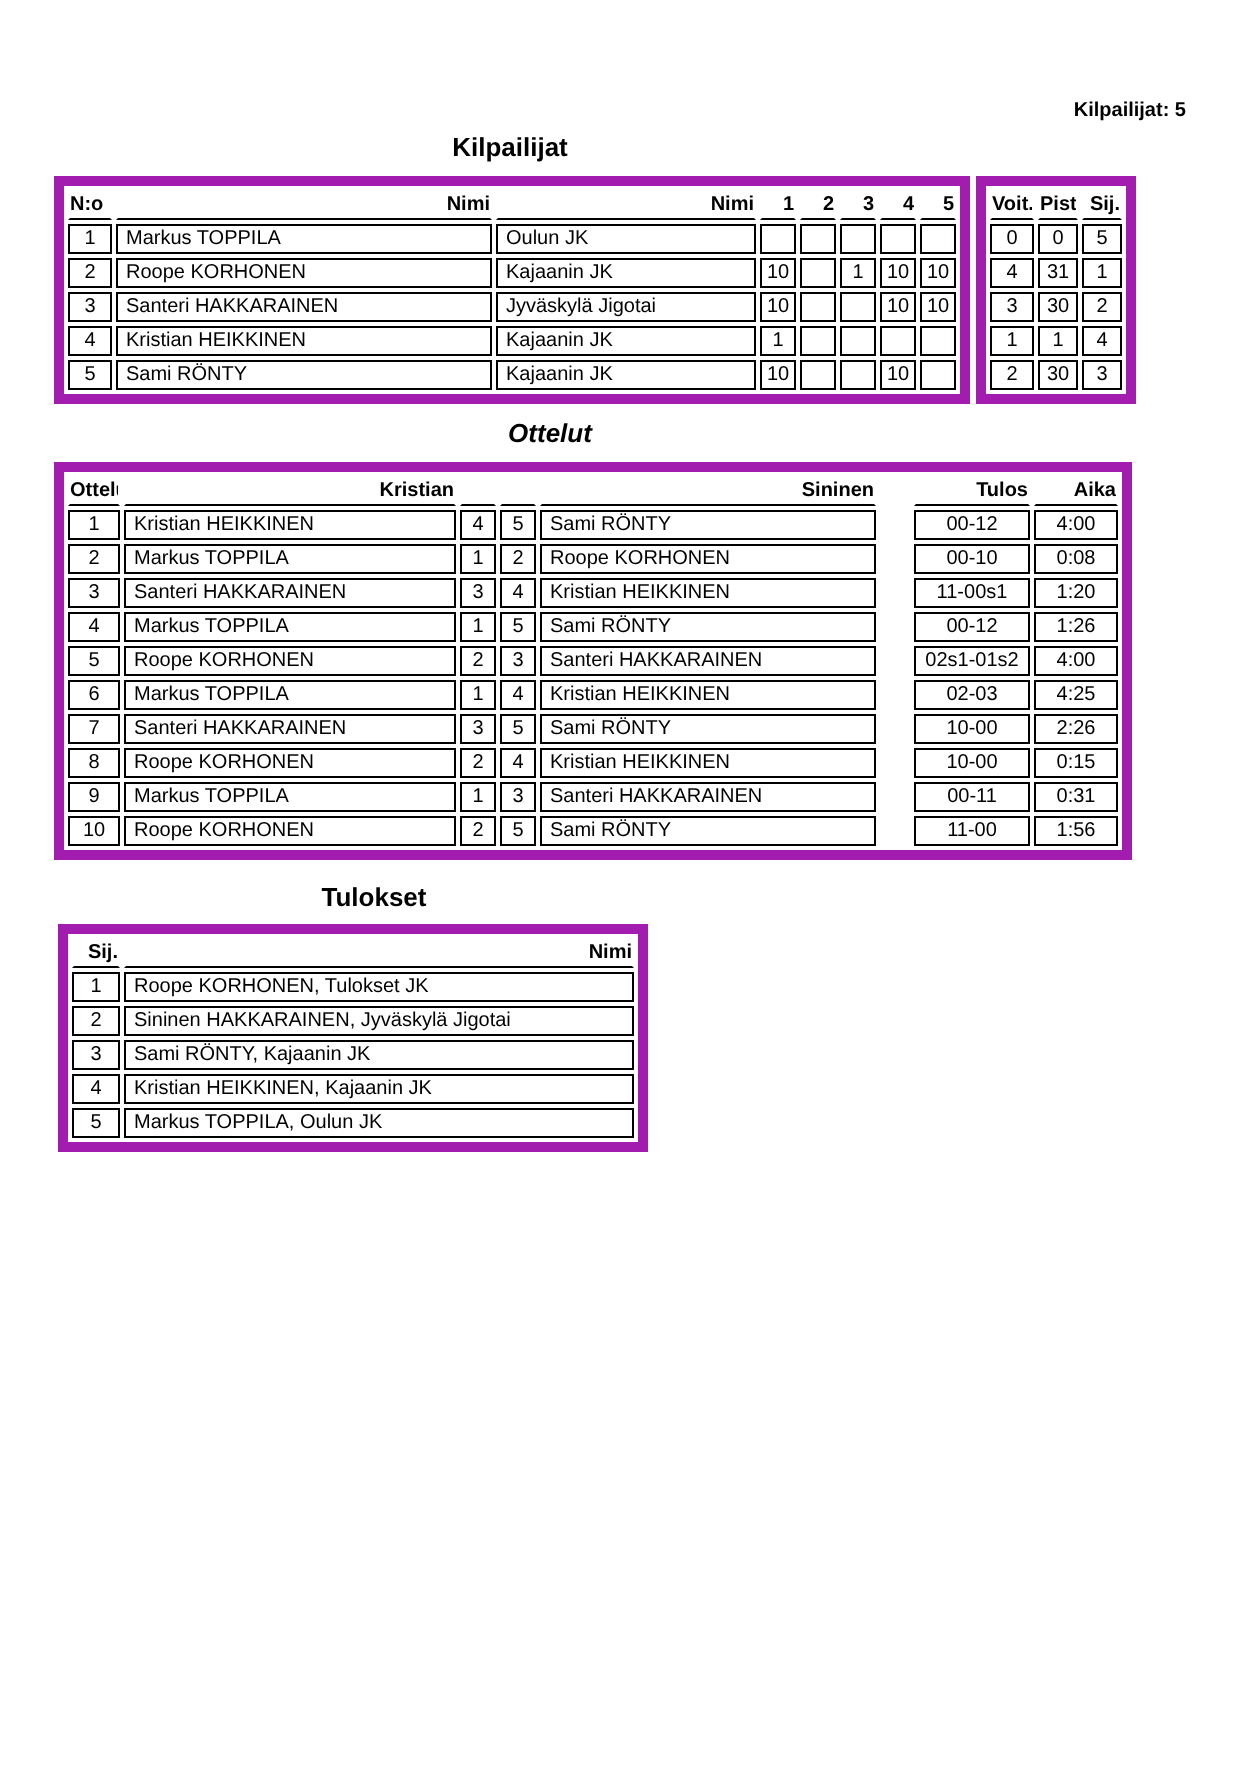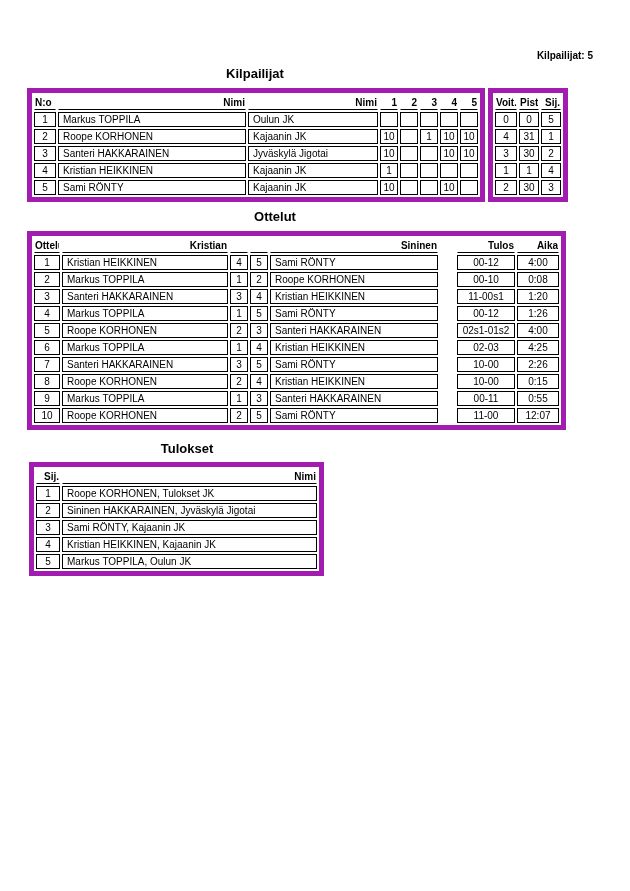--- a/index.html
+++ b/index.html
@@ -11,21 +11,21 @@
   .title {
     position:absolute; top:26px; left:0; width:540px; text-align:center;
     font-size:18px; font-weight:bold; white-space:pre;
   }
   .count {
     position:absolute; top:50px; left:0; width:593px; text-align:right;
     font-size:10px; font-weight:bold;
   }
   .sec-h { position:absolute; font-size:13px; font-weight:bold; text-align:center; }
   .h1 { top:66px;  left:0; width:510px; }
-  .h2 { top:209px; left:0; width:550px; }
+  .h2 { top:209px; left:0; width:550px;font-style:italic; }
   .h3 { top:441px; left:16px; width:342px; }
 
   .t1wrap { position:absolute; top:88px; left:27px; display:flex; gap:3px; align-items:flex-start; }
   .t2pos  { position:absolute; top:231px; left:27px; }
   .t3pos  { position:absolute; top:462px; left:29px; }
 
   table.grid {
     border-collapse:separate; border-spacing:2px; border:5px solid #a21caf;
     table-layout:fixed; box-sizing:border-box;
   }
@@ -281,31 +281,31 @@
           <td>0:15</td>
         </tr>
           <tr>
           <td>9</td>
           <td class="name">Markus TOPPILA</td>
           <td>1</td>
           <td>3</td>
           <td class="name">Santeri HAKKARAINEN</td>
           <td class="sp"></td>
           <td>00-11</td>
-          <td>0:55</td>
+          <td>0:31</td>
         </tr>
           <tr>
           <td>10</td>
           <td class="name">Roope KORHONEN</td>
           <td>2</td>
           <td>5</td>
           <td class="name">Sami RÖNTY</td>
           <td class="sp"></td>
           <td>11-00</td>
-          <td>12:07</td>
+          <td>1:56</td>
         </tr>
         </tbody>
     </table>
   </div>
 
   <div class="sec-h h3">Tulokset</div>
 
   <div class="t3pos">
     <table class="grid" style="width:289px">
       <colgroup>

